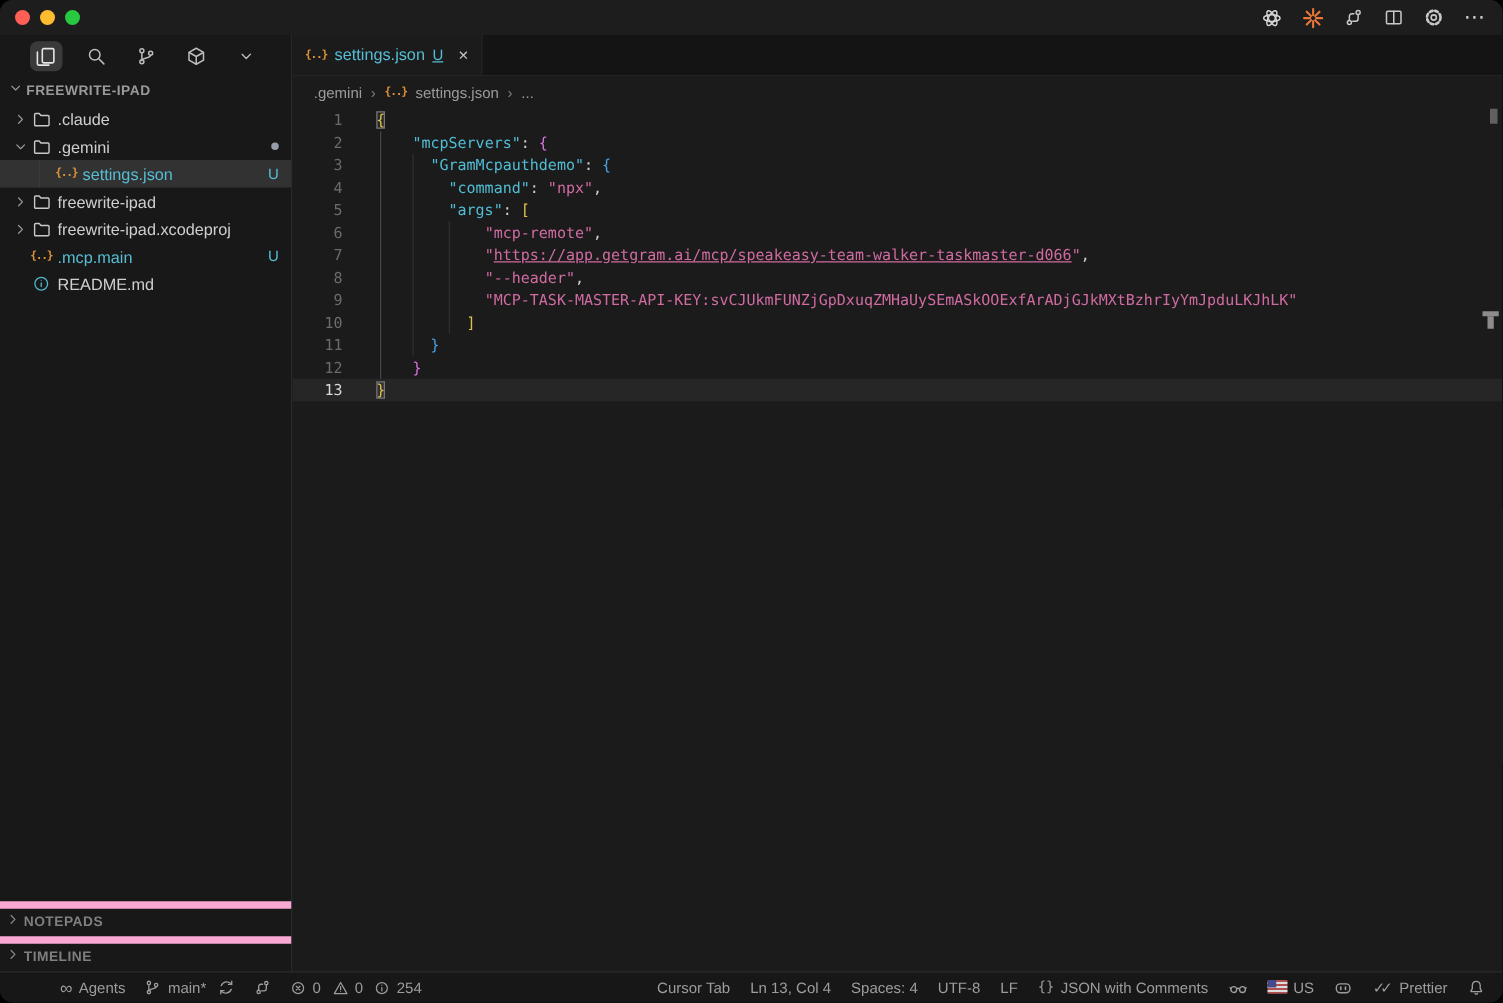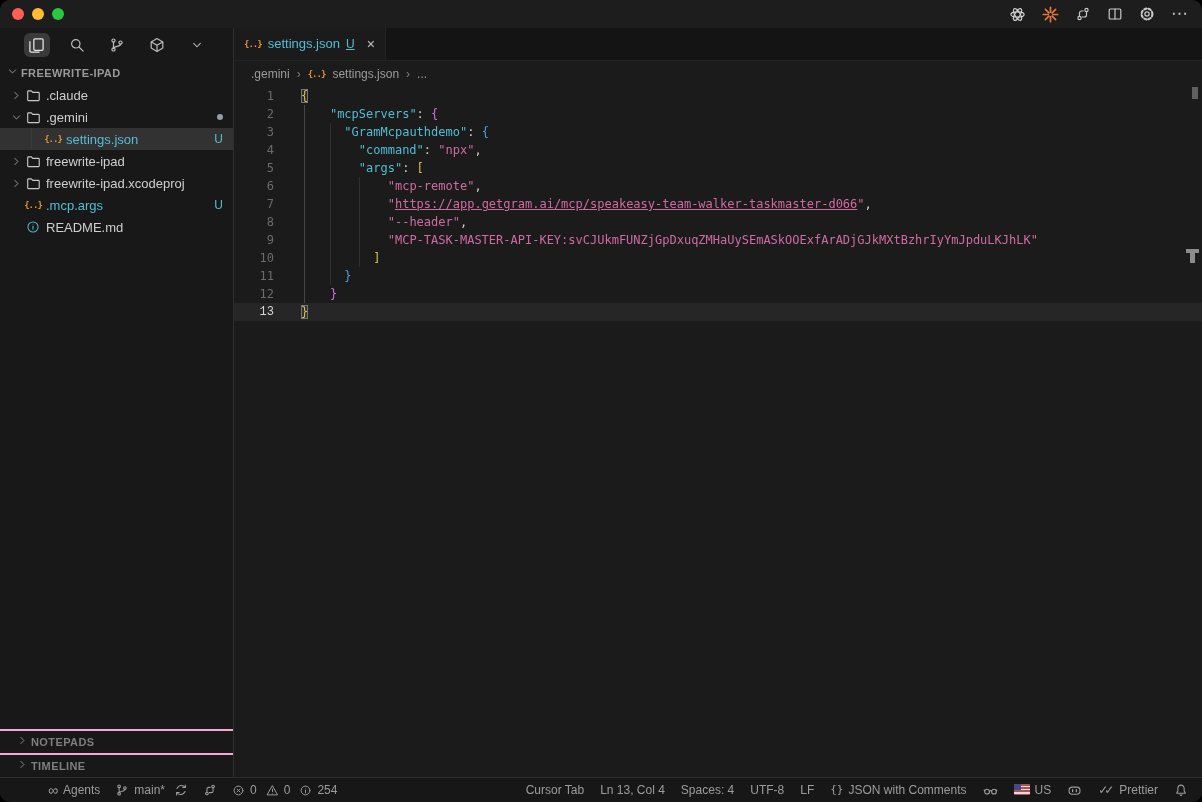--- a/index.html
+++ b/index.html
@@ -34,41 +34,41 @@
   .tree-row .lbl{white-space:nowrap;overflow:hidden;}
   .tree-row .lbl.untracked{color:#56bdd4;}
   .tree-row .badge{margin-left:auto;color:#56bdd4;font-size:12px;}
   .tree-row .dot{margin-left:auto;width:6px;height:6px;border-radius:50%;background:#969da8;}
   .tree-row .nest-guide{position:absolute;left:31px;top:0;bottom:0;width:1px;background:#3a3a3a;}
   .tree-row.nested{padding-left:44px;}
   .json-glyph{color:#dd9336;font-size:9px;font-weight:bold;font-family:"DejaVu Sans Mono",monospace;letter-spacing:-1px;}
   .ic-license{color:#dd9336;display:flex;}
   .ic-readme{color:#4db8cc;display:flex;}
   .side-spacer{flex:1;}
-  .bottom-sec{height:22px;flex:0 0 22px;display:flex;align-items:center;border-top:2px solid #f9a8d4;
-    padding-left:16px;color:#8a8a8a;gap:2px;}
+  .bottom-sec{height:22px;flex:0 0 22px;display:flex;align-items:center;border-top:6px solid #f9a8d4;
+    padding-left:4px;color:#8a8a8a;gap:2px;}
   .bottom-sec .lbl{font-size:11px;font-weight:bold;letter-spacing:.4px;color:#7f7f7f;}
   
   .editor-col{flex:1;display:flex;flex-direction:column;background:#1b1b1b;min-width:0;}
   .tabstrip{height:32px;flex:0 0 32px;background:#141414;display:flex;border-bottom:1px solid #242424;}
   .tab{height:32px;box-sizing:border-box;display:flex;align-items:center;gap:6px;padding:0 10px;
     background:#1b1b1b;border-right:1px solid #242424;border-bottom:1px solid #1b1b1b;margin-bottom:-1px;font-size:13px;}
   .tab .name{color:#56bdd4;}
   .tab .u{color:#56bdd4;font-size:12px;}
   .tab .close{color:#c5c5c5;font-size:14px;margin-left:6px;}
   .breadcrumbs{height:26px;flex:0 0 26px;display:flex;align-items:center;padding-left:17px;gap:7px;
     font-size:12px;color:#9b9b9b;}
   .breadcrumbs .sep{color:#7c7c7c;font-size:12px;}
   
   .code-area{flex:1;position:relative;font-family:"DejaVu Sans Mono",monospace;font-size:12px;
     line-height:18px;color:#d4d4d4;overflow:hidden;}
   .code-line{height:18px;display:flex;align-items:center;position:relative;}
   .code-line.current{background:rgba(255,255,255,.05);}
   .ln{flex:0 0 40px;text-align:right;color:#6b6b6b;user-select:none;font-size:12px;}
-  .code-line.current .ln{color:#d8d8d8;font-family:Liberation Mono, monospace;}
+  .code-line.current .ln{color:#d8d8d8;}
   .lc{white-space:pre;margin-left:27px;}
   .k{color:#50bdd4;} .s{color:#d06ba2;} .u{text-decoration:underline;} .p{color:#cfcfcf;}
   .b1{color:#dfc04f;} .b2{color:#d670d6;} .b3{color:#4aa0e0;}
   .match{outline:1px solid #767676;outline-offset:-1px;background:rgba(120,120,120,.14);}
   .guide{position:absolute;width:1px;background:#2f2f2f;}
   .guide.g0{left:70px;top:18px;height:198px;background:#454545;}
   .guide.g4{left:96px;top:36px;height:162px;}
   .guide.g8{left:125px;top:90px;height:90px;}
   .ruler-bar{position:absolute;right:4px;top:-1px;width:6px;height:13px;background:#606060;}
   .t-mark{position:absolute;right:3px;top:162px;width:13px;height:14px;}
@@ -253,21 +253,21 @@
                 <path d="M1.8 3.9c0-.5.4-.9.9-.9h3l1.5 1.7h6c.5 0 .9.4.9.9v6.9c0 .5-.4.9-.9.9H2.7c-.5 0-.9-.4-.9-.9z"></path>
               </svg>
             </span>
             <span class="lbl">freewrite-ipad.xcodeproj</span>
           </div>
           <div class="tree-row">
             <span class="chev"></span>
             <span class="fic">
               <span class="json-glyph">{..}</span>
             </span>
-            <span class="lbl untracked">.mcp.args</span>
+            <span class="lbl untracked">.mcp.main</span>
             <span class="badge">U</span>
           </div>
           <div class="tree-row">
             <span class="chev"></span>
             <span class="fic">
               <span class="ic-readme">
                 <svg width="14" height="14" viewBox="0 0 16 16" fill="none" stroke="currentColor" stroke-width="1.2" stroke-linecap="round" stroke-linejoin="round">
                   <circle cx="8" cy="8" r="5.8"></circle>
                   <path d="M8 7.2v3.4"></path>
                   <circle cx="8" cy="4.9" r="0.55" fill="currentColor" stroke="none"></circle>

